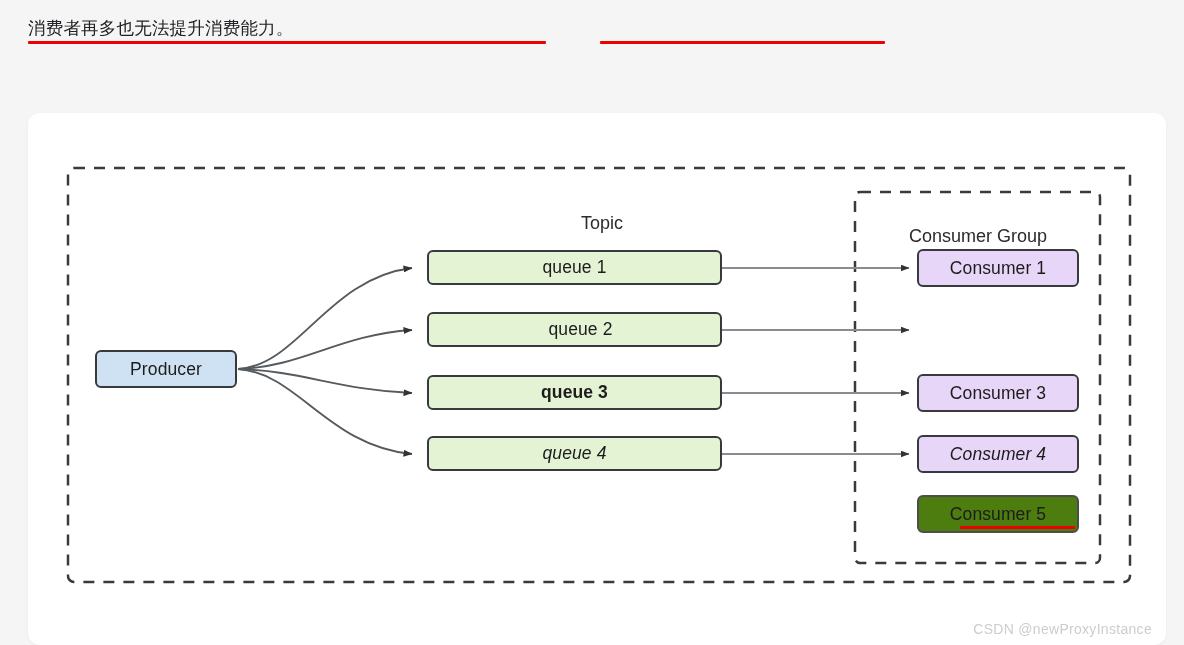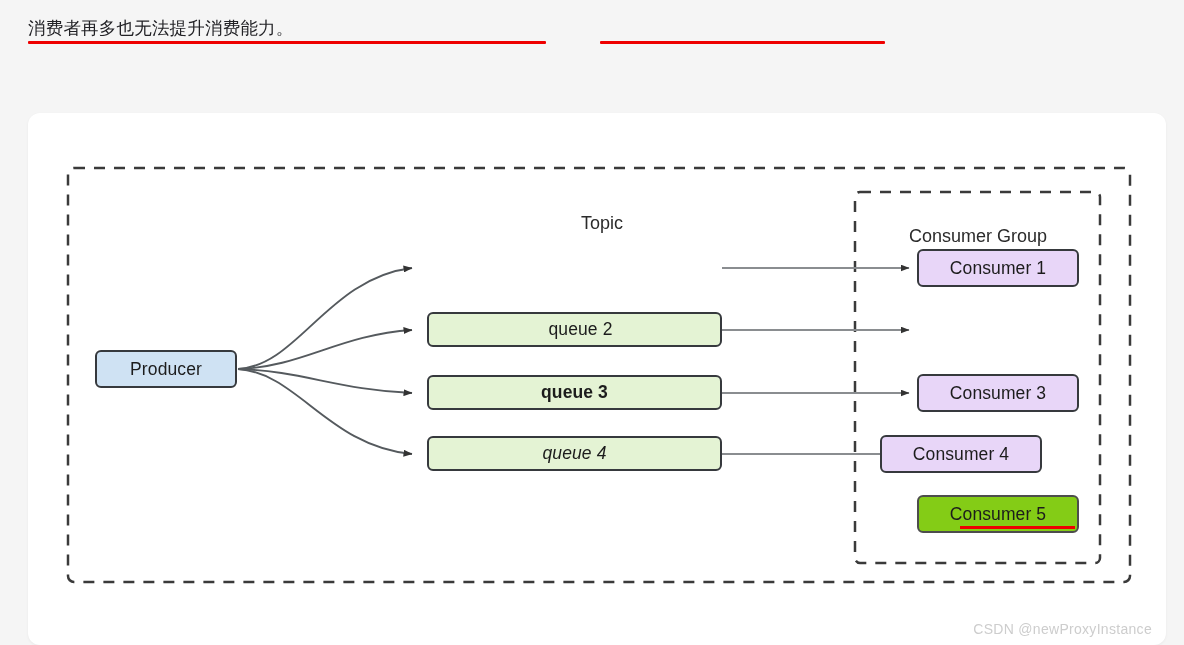--- a/index.html
+++ b/index.html
@@ -55,21 +55,21 @@
     justify-content: center;
     border: 2px solid #36393d;
     border-radius: 6px;
     font-size: 17.5px;
     color: #1c1c1c;
     letter-spacing: 0.1px;
   }
   .node-producer { background: #cfe2f3; }
   .node-queue    { background: #e4f3d4; }
   .node-consumer { background: #e8d6f8; }
-  .node-consumer-off { background: #84cc16; border-color: #4d4d4d; text-align: right; }
+  .node-consumer-off { background: #4d7c0f; border-color: #4d4d4d; text-align: right; }
 
   .group-label {
     position: absolute;
     font-size: 18px;
     color: #2b2b2b;
     text-align: center;
     white-space: nowrap;
   }
 
   .red-strike {
@@ -131,37 +131,40 @@
     </svg>
 
     <div class="group-label" style="left:427px; top:100px; width:294px;">Topic</div>
 
     <div class="group-label" style="left:865px; top:113px; width:170px;">Consumer Group</div>
 
     <div class="node node-producer" style="left:67px; top:237px; width:142px; height:38px;text-align:right;">
       <span>Producer</span>
     </div>
 
+    <div class="node node-queue" style="left:399px; top:137px; width:295px; height:35px;">
+      <span>queue 1</span>
+    </div>
     <div class="node node-queue" style="left:399px; top:199px; width:295px; height:35px;padding-left:12px;">
       <span>queue 2</span>
     </div>
     <div class="node node-queue" style="left:399px; top:262px; width:295px; height:35px;font-weight:bold;">
       <span>queue 3</span>
     </div>
     <div class="node node-queue" style="left:399px; top:323px; width:295px; height:35px;font-style:italic;">
       <span>queue 4</span>
     </div>
 
     <div class="node node-consumer" style="left:889px; top:136px; width:162px; height:38px;">
       <span>Consumer 1</span>
     </div>
     <div class="node node-consumer" style="left:889px; top:261px; width:162px; height:38px;">
       <span>Consumer 3</span>
     </div>
-    <div class="node node-consumer" style="left:852px; top:322px; width:162px; height:38px;">
+    <div class="node node-consumer" style="left:889px; top:322px; width:162px; height:38px;font-style:italic;">
       <span>Consumer 4</span>
     </div>
     <div class="node node-consumer-off" style="left:889px; top:382px; width:162px; height:38px;">
       <span>Consumer 5</span>
     </div>
 
     <div class="red-strike" style="left:932px; top:413px; width:115px;"></div>
 
     <div id="watermark">CSDN @newProxyInstance</div>
   </div>

